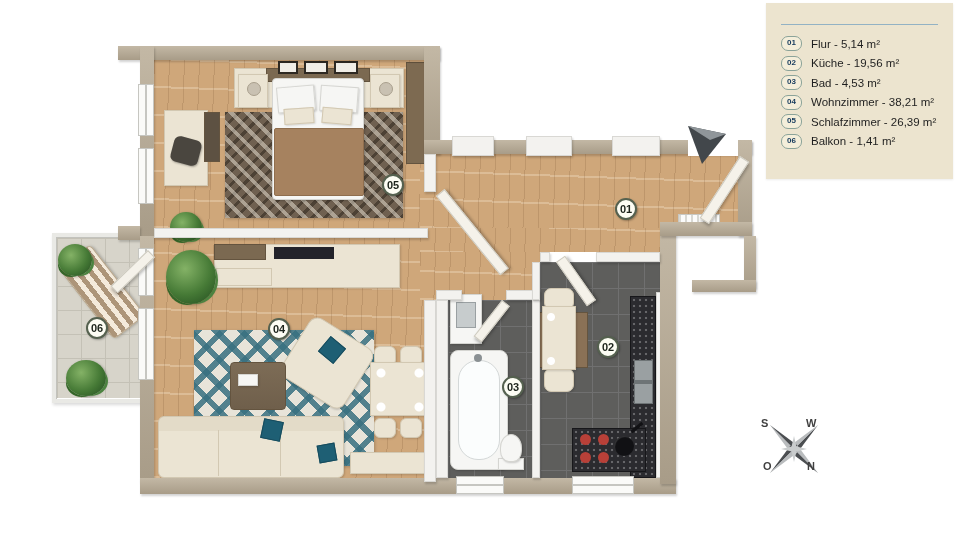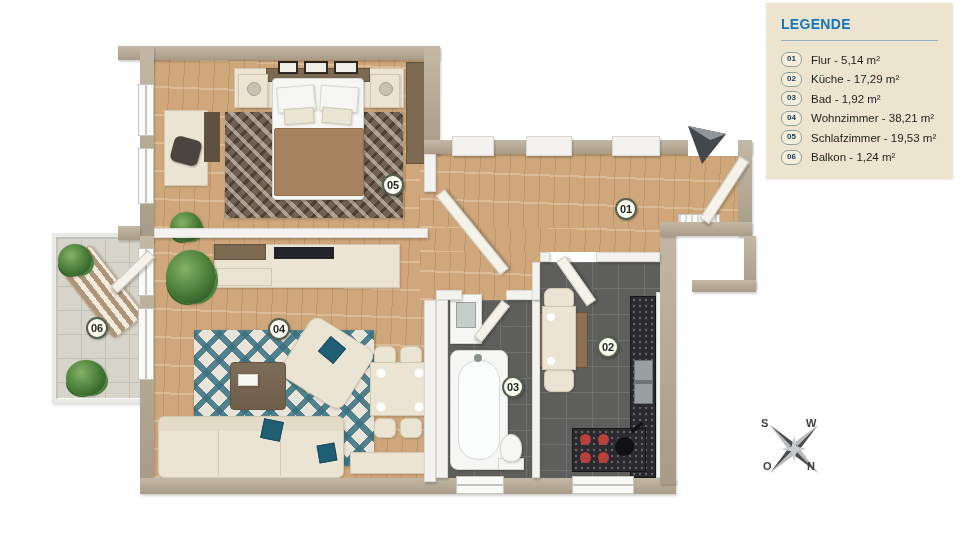--- a/index.html
+++ b/index.html
@@ -211,45 +211,44 @@
 
     <div class="abs badge" style="left:615px;top:198px;">01</div>
     <div class="abs badge" style="left:597px;top:336px;">02</div>
     <div class="abs badge" style="left:502px;top:376px;">03</div>
     <div class="abs badge" style="left:268px;top:318px;">04</div>
     <div class="abs badge" style="left:382px;top:174px;">05</div>
     <div class="abs badge" style="left:86px;top:317px;">06</div>
   </div>
 
   <div class="abs legend" style="left:766px;top:3px;width:187px;height:176px;padding:13px 15px;box-sizing:border-box;">
-    <div class="legend-title">LEGENDE</div>
     <hr class="legend-rule">
     <div class="lrow">
       <span class="lbadge">01</span>
       <span class="llabel">Flur - 5,14 m²</span>
     </div>
     <div class="lrow">
       <span class="lbadge">02</span>
-      <span class="llabel">Küche - 17,29 m²</span>
+      <span class="llabel">Küche - 19,56 m²</span>
     </div>
     <div class="lrow">
       <span class="lbadge">03</span>
-      <span class="llabel">Bad - 1,92 m²</span>
+      <span class="llabel">Bad - 4,53 m²</span>
     </div>
     <div class="lrow">
       <span class="lbadge">04</span>
       <span class="llabel">Wohnzimmer - 38,21 m²</span>
     </div>
     <div class="lrow">
       <span class="lbadge">05</span>
-      <span class="llabel">Schlafzimmer - 19,53 m²</span>
+      <span class="llabel">Schlafzimmer - 26,39 m²</span>
     </div>
     <div class="lrow">
       <span class="lbadge">06</span>
-      <span class="llabel">Balkon - 1,24 m²</span>
+      <span class="llabel">Balkon - 1,41 m²</span>
     </div>
   </div>
 
   <div class="abs" style="left:748px;top:408px;width:92px;height:84px;">
     <svg class="abs" style="left:8px;top:6px;" width="76" height="72" viewBox="0 0 76 72">
 
       <polygon points="62,11 41.5,38.5 38,35" fill="#4c4f52"></polygon>
       <polygon points="62,11 34.5,31.5 38,35" fill="#b9bcbe"></polygon>
 
       <polygon points="14,11 34.5,38.5 38,35" fill="#b9bcbe"></polygon>

